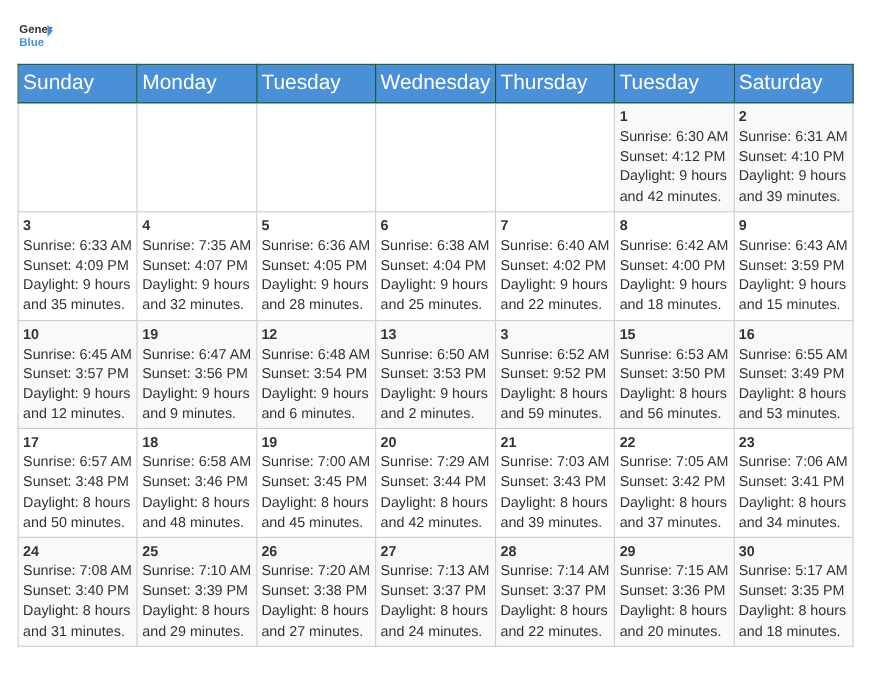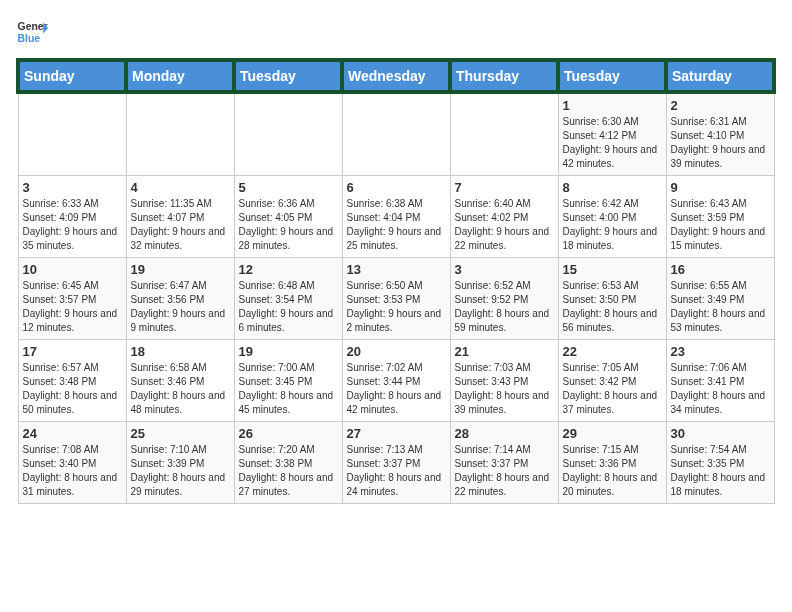--- a/index.html
+++ b/index.html
@@ -40,23 +40,23 @@
     table {
       width: 100%;
       border-collapse: collapse;
       font-size: 11px;
     }
     thead th {
       background: #4a90d9;
       color: #fff;
       padding: 6px 4px;
       text-align: left;
-      font-size: 14px;
-      font-weight: bold;
-      border: 4px solid #14532d;
+      font-size: 19px;
+      font-weight: normal;
+      border: 1px solid #14532d;
     }
     tbody td {
       border: 1px solid #ccc;
       vertical-align: top;
       padding: 4px;
       width: 14.28%;
       min-height: 80px;
       background: #fff;
     }
     tbody tr:nth-child(odd) td {
@@ -64,21 +64,21 @@
     }
     .day-num {
       font-size: 13px;
       font-weight: bold;
       color: #333;
       display: block;
       margin-bottom: 2px;
     }
     .day-info {
       color: #333;
-      font-size: 10px;
+      font-size: 13px;
       line-height: 1.4;
     }
     .empty-cell {
       background: #fff !important;
     }
   </style>
 </head>
 <body>
 
 <div class="header">
@@ -129,21 +129,21 @@
       </tr>
       <tr>
         <td>
           <span class="day-num">3</span>
           <div class="day-info">Sunrise: 6:33 AM
 Sunset: 4:09 PM
 Daylight: 9 hours and 35 minutes.</div>
         </td>
         <td>
           <span class="day-num">4</span>
-          <div class="day-info">Sunrise: 11:35 AM
+          <div class="day-info">Sunrise: 7:35 AM
 Sunset: 4:07 PM
 Daylight: 9 hours and 32 minutes.</div>
         </td>
         <td>
           <span class="day-num">5</span>
           <div class="day-info">Sunrise: 6:36 AM
 Sunset: 4:05 PM
 Daylight: 9 hours and 28 minutes.</div>
         </td>
         <td>
@@ -229,21 +229,21 @@
 Daylight: 8 hours and 48 minutes.</div>
         </td>
         <td>
           <span class="day-num">19</span>
           <div class="day-info">Sunrise: 7:00 AM
 Sunset: 3:45 PM
 Daylight: 8 hours and 45 minutes.</div>
         </td>
         <td>
           <span class="day-num">20</span>
-          <div class="day-info">Sunrise: 7:02 AM
+          <div class="day-info">Sunrise: 7:29 AM
 Sunset: 3:44 PM
 Daylight: 8 hours and 42 minutes.</div>
         </td>
         <td>
           <span class="day-num">21</span>
           <div class="day-info">Sunrise: 7:03 AM
 Sunset: 3:43 PM
 Daylight: 8 hours and 39 minutes.</div>
         </td>
         <td>
@@ -291,19 +291,19 @@
 Daylight: 8 hours and 22 minutes.</div>
         </td>
         <td>
           <span class="day-num">29</span>
           <div class="day-info">Sunrise: 7:15 AM
 Sunset: 3:36 PM
 Daylight: 8 hours and 20 minutes.</div>
         </td>
         <td>
           <span class="day-num">30</span>
-          <div class="day-info">Sunrise: 7:54 AM
+          <div class="day-info">Sunrise: 5:17 AM
 Sunset: 3:35 PM
 Daylight: 8 hours and 18 minutes.</div>
         </td>
       </tr>
     </tbody>
 </table>
 
 </body></html>

